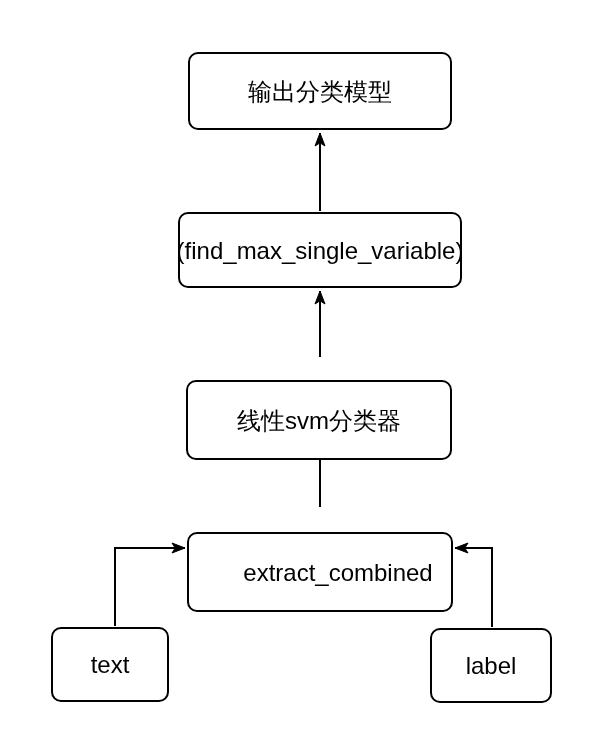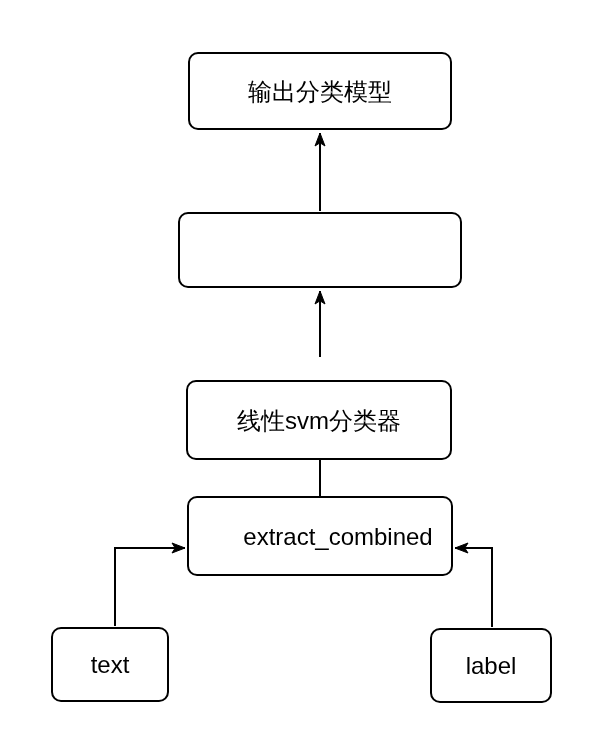--- a/index.html
+++ b/index.html
@@ -36,21 +36,21 @@
     text-align: center;
     font-size: 24px;
     line-height: 29px;
     white-space: nowrap;
   }
   .node span { display: block; }
 
   #node-output      { left: 188px; top: 52px;  width: 264px; height: 78px; }
   #node-hyperparam  { left: 178px; top: 212px; width: 284px; height: 76px; }
   #node-svm         { left: 186px; top: 380px; width: 266px; height: 80px; }
-  #node-extract     { left: 187px; top: 496px; width: 266px; height: 80px; padding-left: 36px; }
+  #node-extract     { left: 187px; top: 532px; width: 266px; height: 80px; padding-left: 36px; }
   #node-text        { left: 51px;  top: 627px; width: 118px; height: 75px; }
   #node-label       { left: 430px; top: 628px; width: 122px; height: 75px; }
 </style>
 </head>
 <body>
 
 <div id="canvas">
 
   <svg id="edges-svg" viewBox="0 0 602 754" xmlns="http://www.w3.org/2000/svg">
     <defs>
@@ -65,20 +65,21 @@
       <path d="M115,626 L115,548 L185,548" marker-end="url(#ah)"></path>
       <path d="M492,627 L492,548 L455,548" marker-end="url(#ah)"></path>
     </g>
   </svg>
 
   <div class="node" id="node-output">
     <span>输出分类模型</span>
   </div>
 
   <div class="node" id="node-hyperparam">
+    <span>(find_max_single_variable)</span>
   </div>
 
   <div class="node" id="node-svm">
     <span>线性svm分类器</span>
   </div>
 
   <div class="node" id="node-extract">
     <span>extract_combined</span>
   </div>
 

